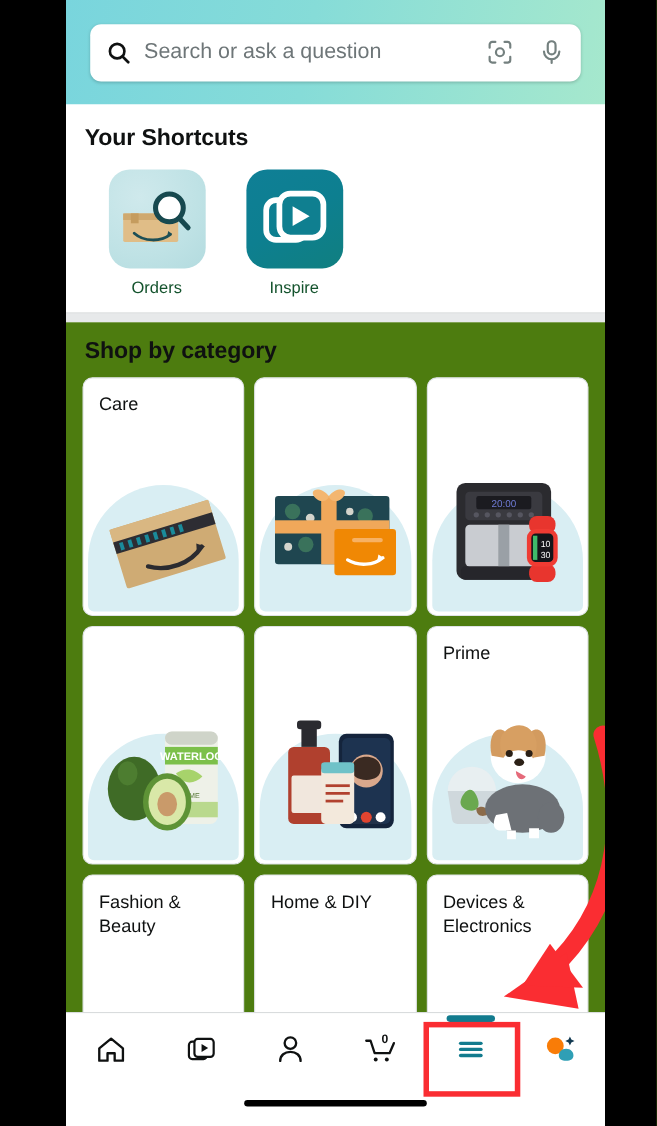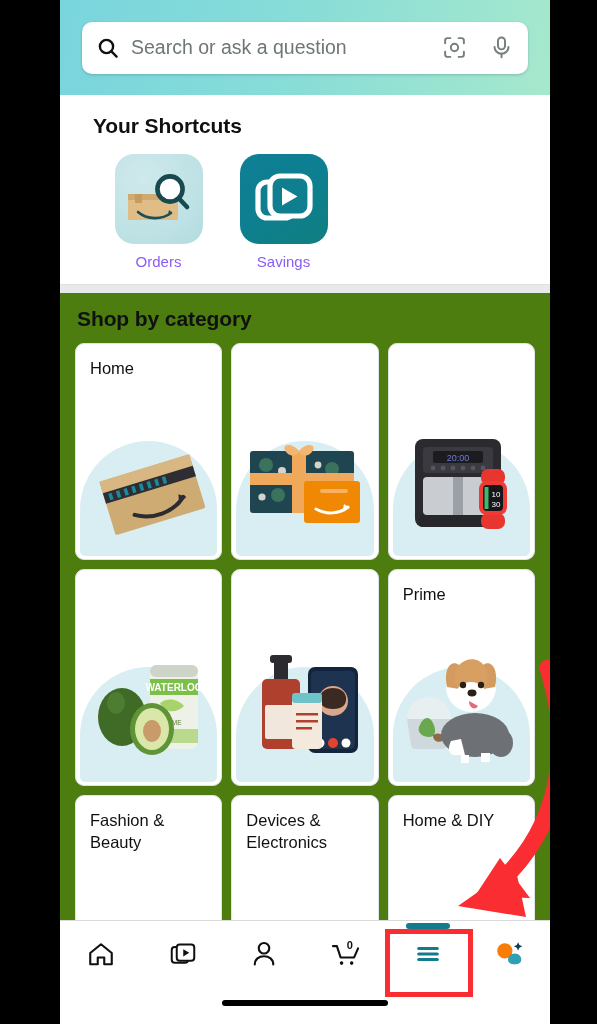--- a/index.html
+++ b/index.html
@@ -26,29 +26,29 @@
     box-shadow:0 1px 3px rgba(0,0,0,.18);
   }
   #search-input-text {
     flex:1; font-size:19.5px; color:#6e7678; margin-left:11px;
     white-space:nowrap; overflow:hidden;
   }
   .sb-icon { display:flex; align-items:center; justify-content:center; }
   .sb-icon.cam { margin-right:22px; }
 
   
-  #shortcuts { background:#fff; padding:19px 0 14px 16px; }
+  #shortcuts { background:#fff; padding:19px 0 14px 0; }
   #shortcuts-title {
     font-size:21px; font-weight:bold; color:#0f1111; margin-left:17px;
     letter-spacing:-.1px;
   }
   #shortcut-list { display:flex; margin-top:16px; padding-left:20px; }
   .shortcut { width:125px; display:flex; flex-direction:column; align-items:center; }
   .sc-tile { width:88px; height:90px; border-radius:19px; position:relative; overflow:hidden; }
-  .sc-label { margin-top:9px; font-size:15px; color:#8b5cf6; }
+  .sc-label { margin-top:9px; font-size:15px; color:#14532d; }
 
   .tile-orders { background:radial-gradient(circle at 32% 28%,#cfe9ec 0%,#bfe2e5 60%,#b3dbdf 100%); }
   .tile-inspire { background:linear-gradient(150deg,#0f7f96 0%,#0d7f90 50%,#107f80 100%); }
 
   #divider { height:9px; background:#e7e9ea; border-top:1px solid #dfe1e2; }
 
   
   #categories { background:#4d7c0f; padding:14px 0 0 0; }
   #cat-title {
     font-size:21px; font-weight:bold; color:#0f1111; margin-left:17px;
@@ -157,35 +157,35 @@
       </div>
 
       <div class="shortcut">
         <div class="sc-tile tile-inspire">
           <svg width="88" height="90" viewBox="0 0 88 90" fill="none" stroke="#fff" stroke-width="5.2" stroke-linejoin="round">
             <rect x="18" y="28" width="36" height="36" rx="9"></rect>
             <rect x="30" y="22" width="40" height="40" rx="10" fill="#0f7f90"></rect>
             <path d="M42 33.5l15.5 9-15.5 9z" fill="#fff" stroke="none"></path>
           </svg>
         </div>
-        <div class="sc-label">Savings</div>
+        <div class="sc-label">Inspire</div>
       </div>
 
     </div>
   </div>
 
   <div id="divider"></div>
 
   <div id="categories">
     <div id="cat-title">Shop by category</div>
 
     <div id="cat-grid">
 
       <div class="cat-card">
-        <div class="cat-name">Home</div>
+        <div class="cat-name">Care</div>
         <div class="arc"></div>
         <svg class="art" viewBox="0 0 150 150">
           <g transform="rotate(-17 75 85)">
             <rect x="28" y="62" width="94" height="56" rx="2" fill="#cfab74"></rect>
             <rect x="28" y="62" width="94" height="16" fill="#d9b782"></rect>
             <rect x="28" y="74" width="94" height="11" fill="#2d2d33"></rect>
             <g fill="#1a8b9b">
               <rect x="33" y="76" width="3.5" height="7"></rect>
                 <rect x="41" y="76" width="3.5" height="7"></rect>
               <rect x="49" y="76" width="3.5" height="7"></rect>
@@ -329,24 +329,24 @@
           <ellipse cx="83" cy="62" rx="4.5" ry="3.4" fill="#2b2016"></ellipse>
           <path d="M80 70c0 7 6 10 9 5" fill="#e56a7a"></path>
           <path d="M72 124h8v8h-8zM92 122h9v9h-9z" fill="#fff"></path>
         </svg>
       </div>
 
       <div class="cat-card">
         <div class="cat-name">Fashion &amp; Beauty</div>
       </div>
       <div class="cat-card">
+        <div class="cat-name">Home &amp; DIY</div>
+      </div>
+      <div class="cat-card">
         <div class="cat-name">Devices &amp; Electronics</div>
-      </div>
-      <div class="cat-card">
-        <div class="cat-name">Home &amp; DIY</div>
       </div>
 
     </div>
   </div>
 
   <div id="bottomnav">
     <div id="navrow">
 
       <div class="nav-item">
         <span>

